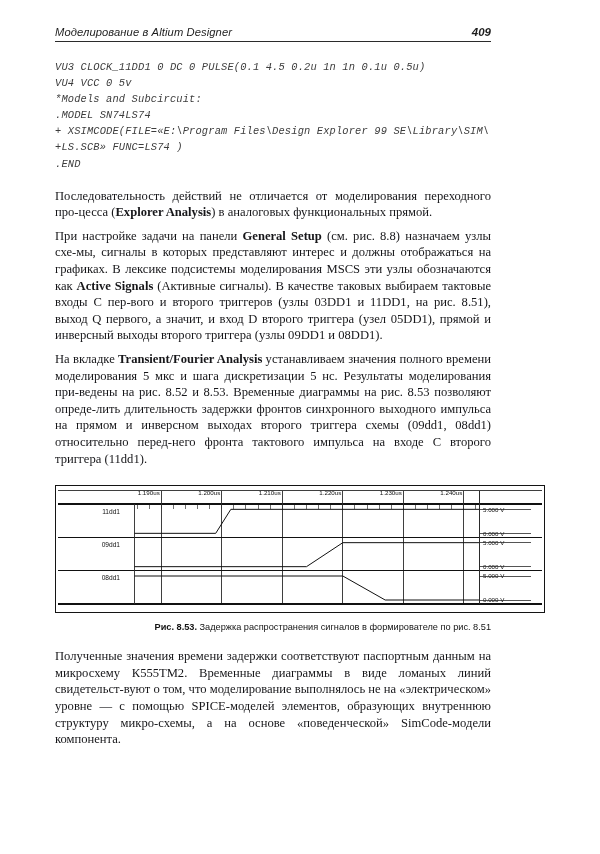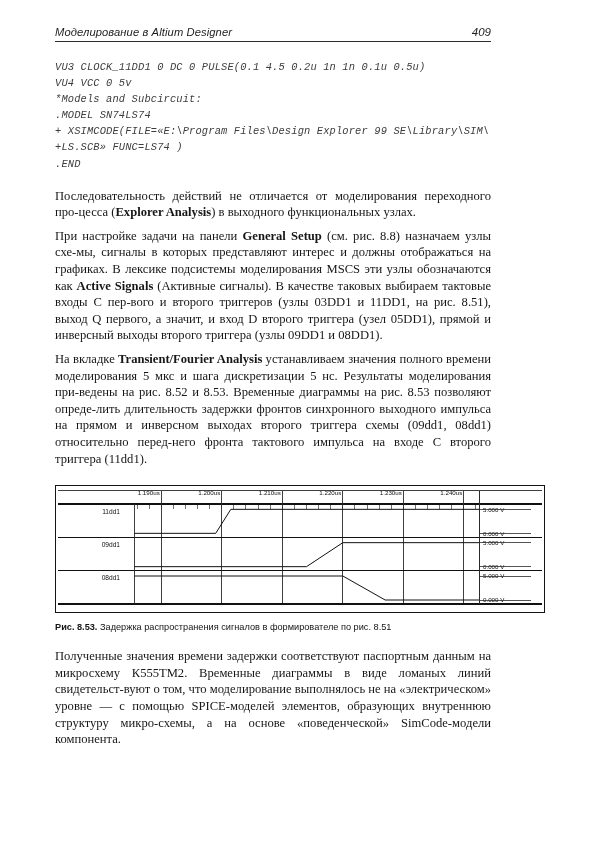--- a/index.html
+++ b/index.html
@@ -37,21 +37,21 @@
   .running-head .title {
     font-family: "Liberation Sans", sans-serif;
     font-style: italic;
     font-size: 11.2px;
     letter-spacing: .1px;
     color: #1d1d1d;
   }
   .running-head .pageno {
     font-family: "Liberation Sans", sans-serif;
     font-style: italic;
-    font-weight: normal;
+    font-weight: bold;
     font-size: 11.5px;
     color: #1d1d1d;
   }
 
   
   .code-block {
     margin-top: 17px;
     font-family: "Liberation Mono", monospace;
     font-size: 10.4px;
     line-height: 16.1px;
@@ -89,41 +89,41 @@
     box-sizing: border-box;
     background: #ffffff;
   }
   .scope-inner {
     position: absolute;
     left: 2px; top: 2px; right: 2px; bottom: 2px;
   }
   .scope svg { display: block; }
   figcaption.fig-caption {
     margin-top: 9px;
-    text-align: left;
+    text-align: right;
     font-family: "Liberation Sans", sans-serif;
     font-size: 9.2px;
     color: #141414;
   }
   figcaption .cap-num { font-weight: bold; }
 </style>
 </head>
 <body>
 
 <div class="page">
 
   <div class="running-head">
     <div class="title">Моделирование в Altium Designer</div>
     <div class="pageno">409</div>
   </div>
 
   <div class="code-block" id="code-listing"><span class="code-line">VU3 CLOCK_11DD1 0 DC 0 PULSE(0.1 4.5 0.2u 1n 1n 0.1u 0.5u)</span><span class="code-line">VU4 VCC 0 5v</span><span class="code-line">*Models and Subcircuit:</span><span class="code-line">.MODEL SN74LS74</span><span class="code-line">+ XSIMCODE(FILE=«E:\Program Files\Design Explorer 99 SE\Library\SIM\</span><span class="code-line">+LS.SCB» FUNC=LS74 )</span><span class="code-line">.END</span></div>
 
   <div class="body-text" id="body-top">
-      <p class="para"><span>Последовательность действий не отличается от моделирования переходного про-цесса (</span><span class="b">Explorer Analysis</span><span>) в выходного функциональных узлах.</span></p>
+      <p class="para"><span>Последовательность действий не отличается от моделирования переходного про-цесса (</span><span class="b">Explorer Analysis</span><span>) в аналоговых функциональных прямой.</span></p>
       <p class="para"><span>При настройке задачи на панели </span><span class="b">General Setup</span><span> (см. рис. 8.8) назначаем узлы схе-мы, сигналы в которых представляют интерес и должны отображаться на графиках. В лексике подсистемы моделирования MSCS эти узлы обозначаются как </span><span class="b">Active Signals</span><span> (Активные сигналы). В качестве таковых выбираем тактовые входы С пер-вого и второго триггеров (узлы 03DD1 и 11DD1, на рис. 8.51), выход Q первого, а значит, и вход D второго триггера (узел 05DD1), прямой и инверсный выходы второго триггера (узлы 09DD1 и 08DD1).</span></p>
       <p class="para"><span>На вкладке </span><span class="b">Transient/Fourier Analysis</span><span> устанавливаем значения полного времени моделирования 5 мкс и шага дискретизации 5 нс. Результаты моделирования при-ведены на рис. 8.52 и 8.53. Временные диаграммы на рис. 8.53 позволяют опреде-лить длительность задержки фронтов синхронного выходного импульса на прямом и инверсном выходах второго триггера схемы (09dd1, 08dd1) относительно перед-него фронта тактового импульса на входе С второго триггера (11dd1).</span></p>
     </div>
 
   <figure class="figure">
     <div class="scope">
       <div class="scope-inner">
         <svg id="scope-svg" width="484" height="122" viewBox="0 0 484 122">
             <g>
               <line x1="0" y1="16" x2="484" y2="16" stroke="#111" stroke-width="1.1" shape-rendering="crispEdges"></line>

